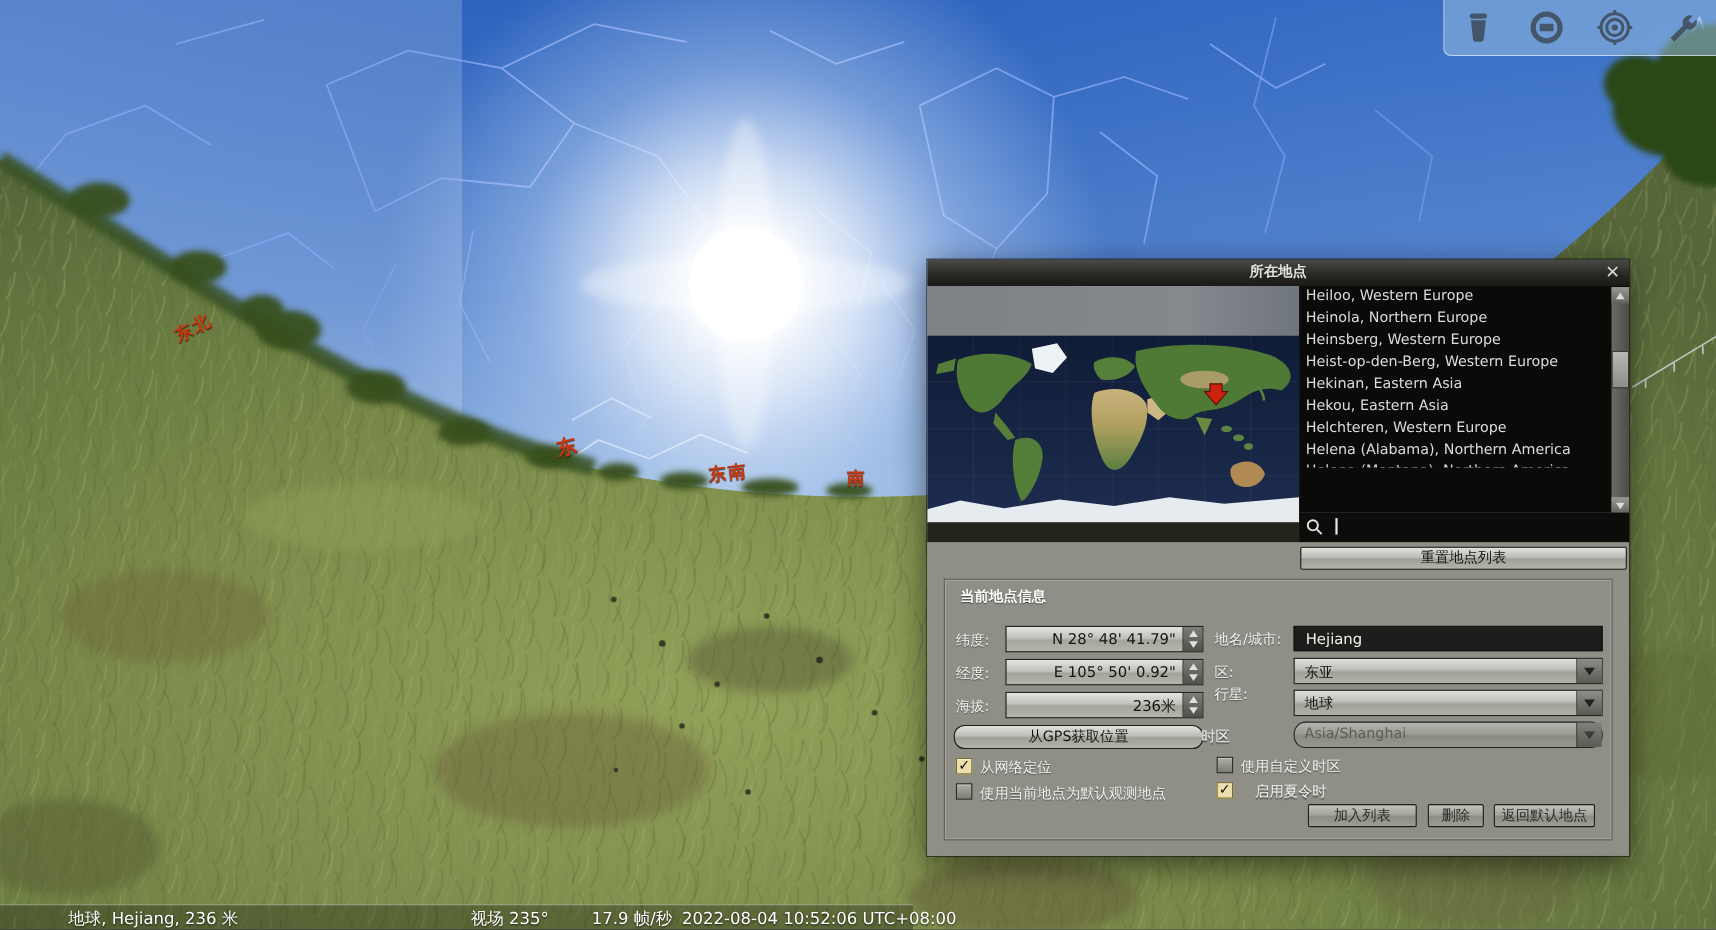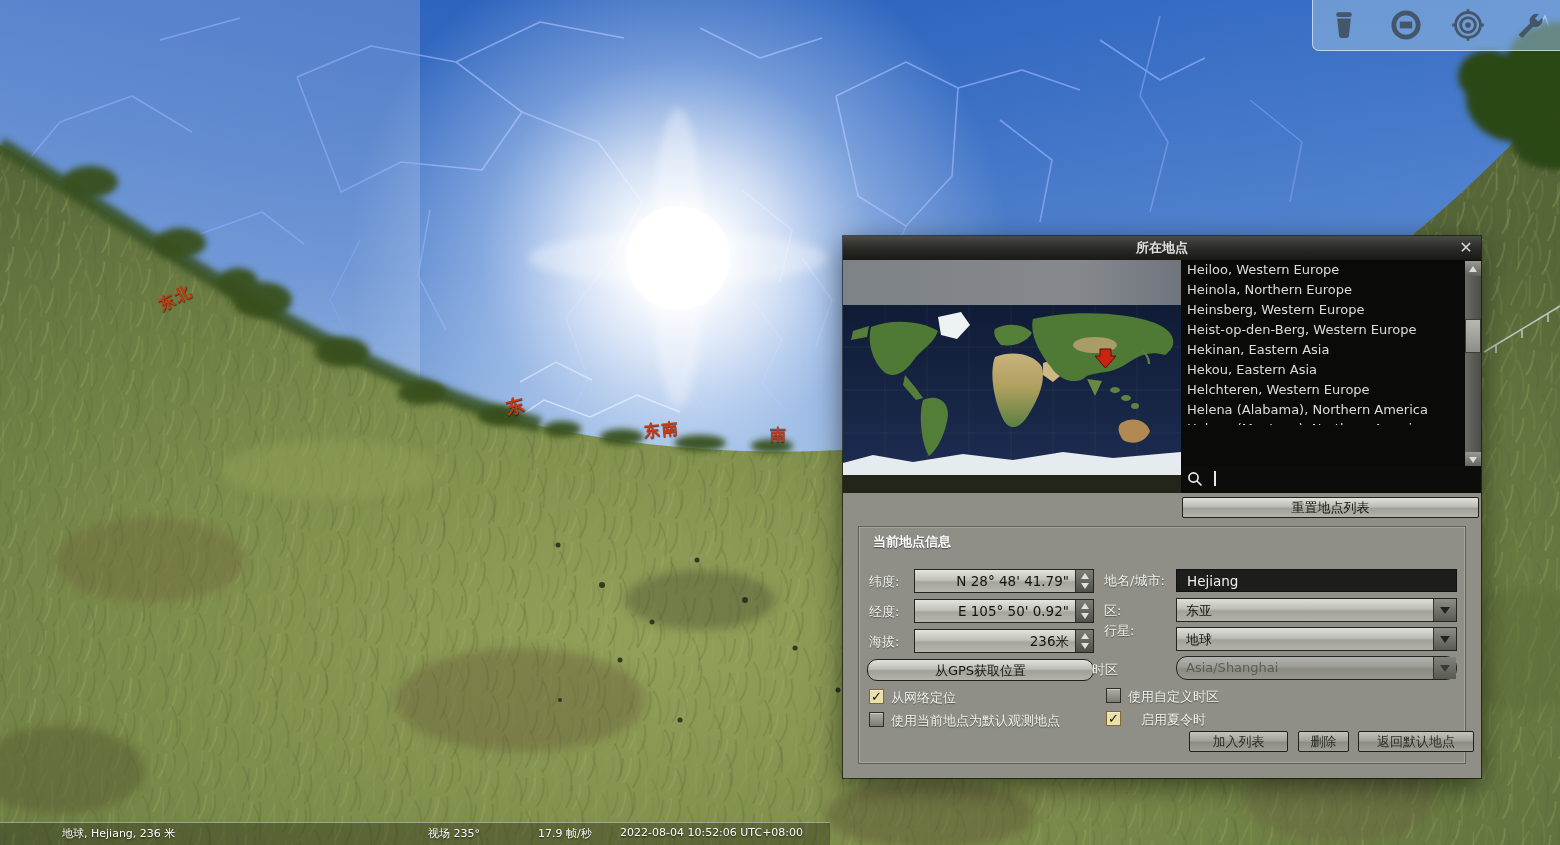--- a/index.html
+++ b/index.html
@@ -21,21 +21,21 @@
     border-left:1px solid rgba(235,244,252,.65);
     border-bottom:1px solid rgba(235,244,252,.65);
     border-bottom-left-radius:7px;
     display:flex;align-items:center;justify-content:space-around;}
   .tool-ic{width:34px;height:34px;opacity:.82;}
   .tool-ic svg{width:100%;height:100%;}
 
   
   #statusbar{position:absolute;left:0;top:822px;width:830px;height:23px;
     background:rgba(12,12,8,.30);border-top:1px solid rgba(255,255,255,.42);}
-  #statusbar span{position:absolute;top:3px;color:#fff;font-size:11px;
+  #statusbar span{position:absolute;top:3px;color:#fff;font-size:15px;
     text-shadow:0 1px 2px rgba(0,0,0,.8);white-space:nowrap;}
   .sb-loc{left:62px;}
   .sb-fov{left:428px;}
   .sb-fps{left:538px;}
   .sb-time{left:620px;}
 
   
   #dialog{position:absolute;left:843px;top:236px;width:638px;height:542px;
     box-shadow:0 8px 28px rgba(0,0,0,.55),0 0 0 1px rgba(0,0,0,.55);
     font-size:13px;}
@@ -458,21 +458,21 @@
         </div>
 
         <div class="cb" style="left:247px;top:161px;"></div>
         <div class="cblabel" style="left:269px;top:161px;">使用自定义时区</div>
 
         <div class="cb checked" style="left:247px;top:184px;">✓</div>
         <div class="cblabel" style="left:269px;top:184px;margin-left:13px;">启用夏令时</div>
 
         <div class="btn dim" style="left:330px;top:204px;width:99px;height:21px;line-height:20px;">加入列表</div>
         <div class="btn dim" style="left:439px;top:204px;width:51px;height:21px;line-height:20px;">删除</div>
-        <div class="btn dim" style="left:499px;top:204px;width:116px;height:21px;line-height:20px;">返回默认地点</div>
+        <div class="btn dim" style="left:499px;top:204px;width:92px;height:21px;line-height:20px;">返回默认地点</div>
       </div>
     </div>
 
     <div id="reset-btn" class="btn" style="line-height:20px;">重置地点列表</div>
   </div>
 
   <div id="statusbar">
     <span class="sb-loc">地球, Hejiang, 236 米</span>
     <span class="sb-fov">视场 235°</span>
     <span class="sb-fps">17.9 帧/秒</span>

